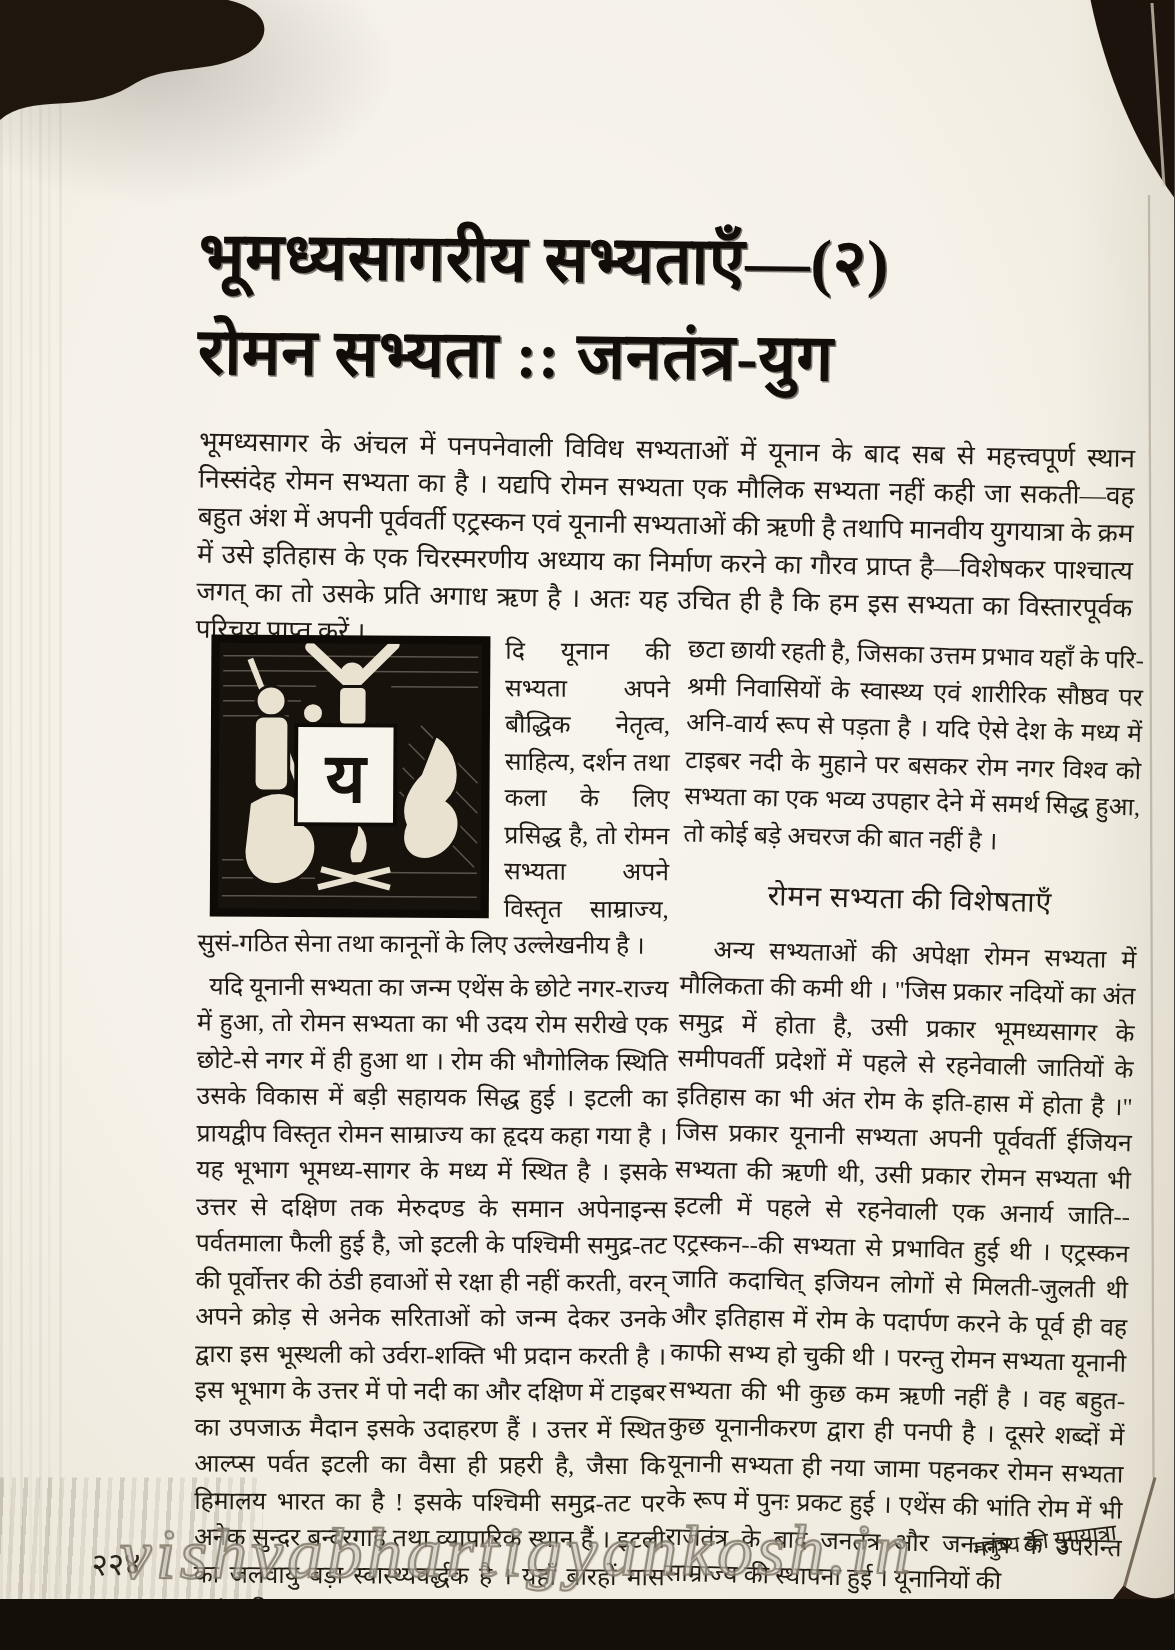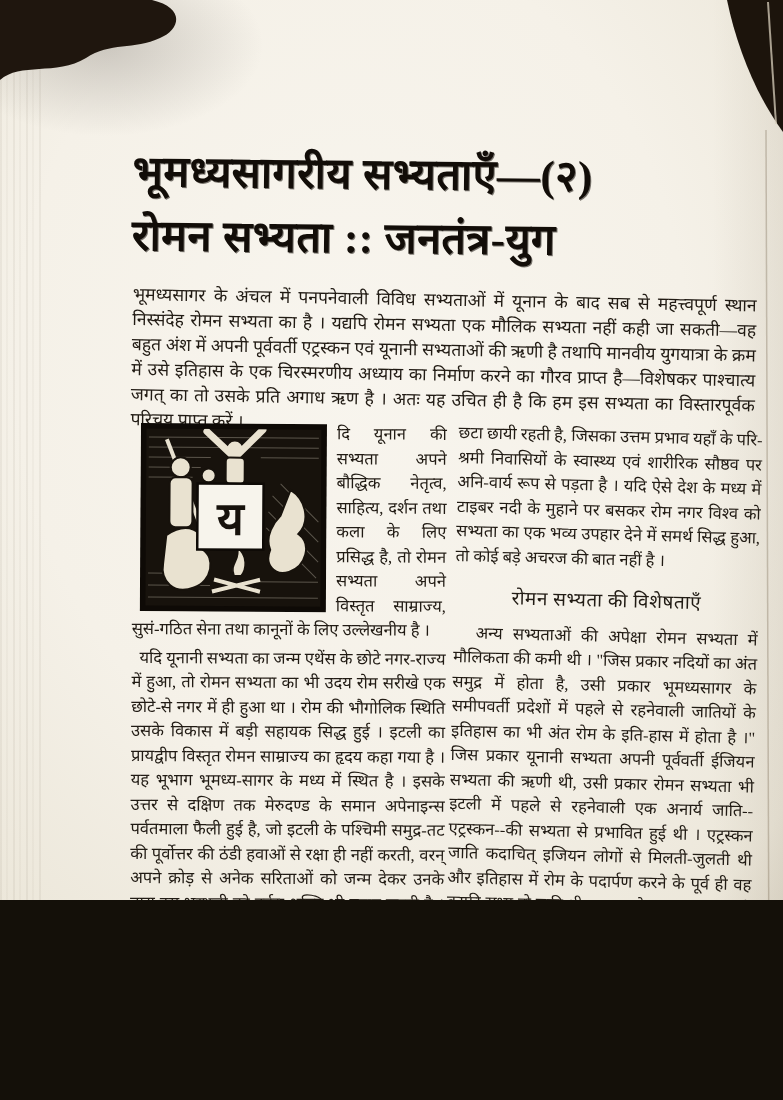--- a/index.html
+++ b/index.html
@@ -1,17 +1,17 @@
 <!DOCTYPE html>
 <html><head>
 <meta charset="utf-8">
 <style>
   html,body{margin:0;padding:0;background:#141009;}
   .canvas{
-    position:relative;width:783px;height:900px;overflow:hidden;
+    position:relative;width:783px;height:1066px;overflow:hidden;
     background:
       radial-gradient(ellipse at 45% 40%, #f8f5ee 0%, #f5f1e8 55%, #ece7da 92%, #e3ddcf 100%);
     font-family:"Liberation Serif","DejaVu Serif",serif;
     color:#211b14;
   }
   
   .left-streaks{
     position:absolute;left:0;top:0;width:44px;height:100%;
     background:repeating-linear-gradient(90deg,
       rgba(125,113,95,.16) 0 2px, rgba(255,255,255,0) 2px 6px,

